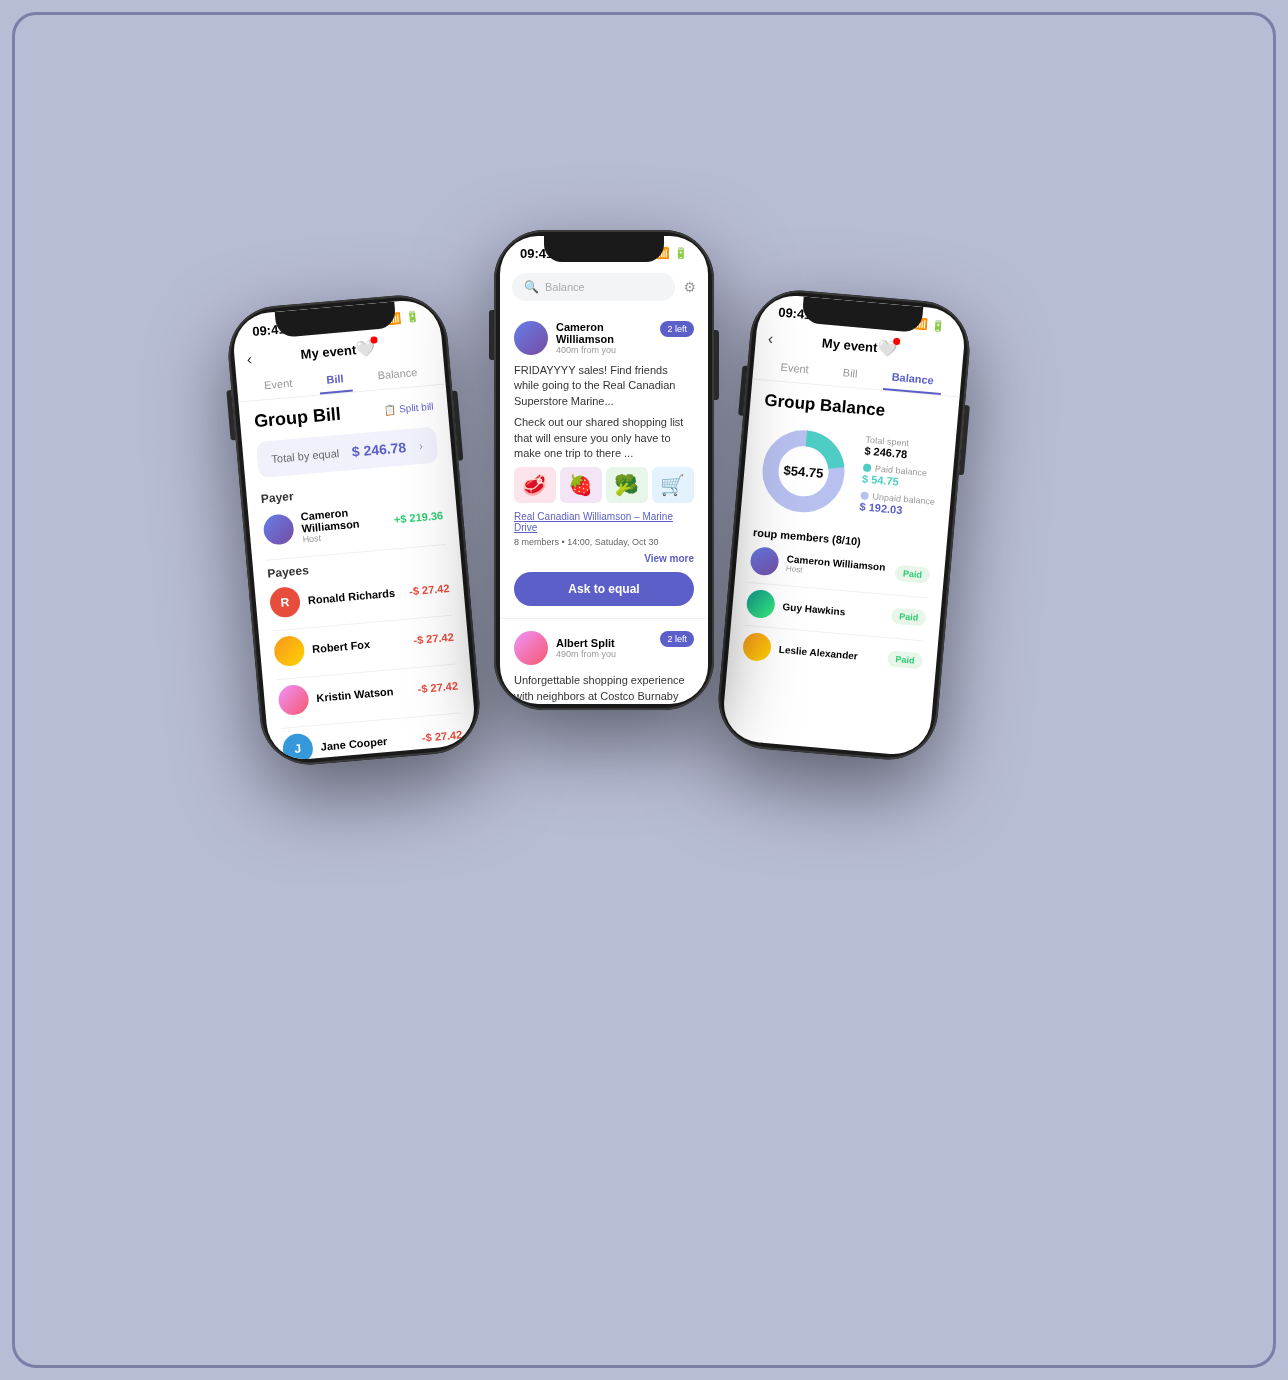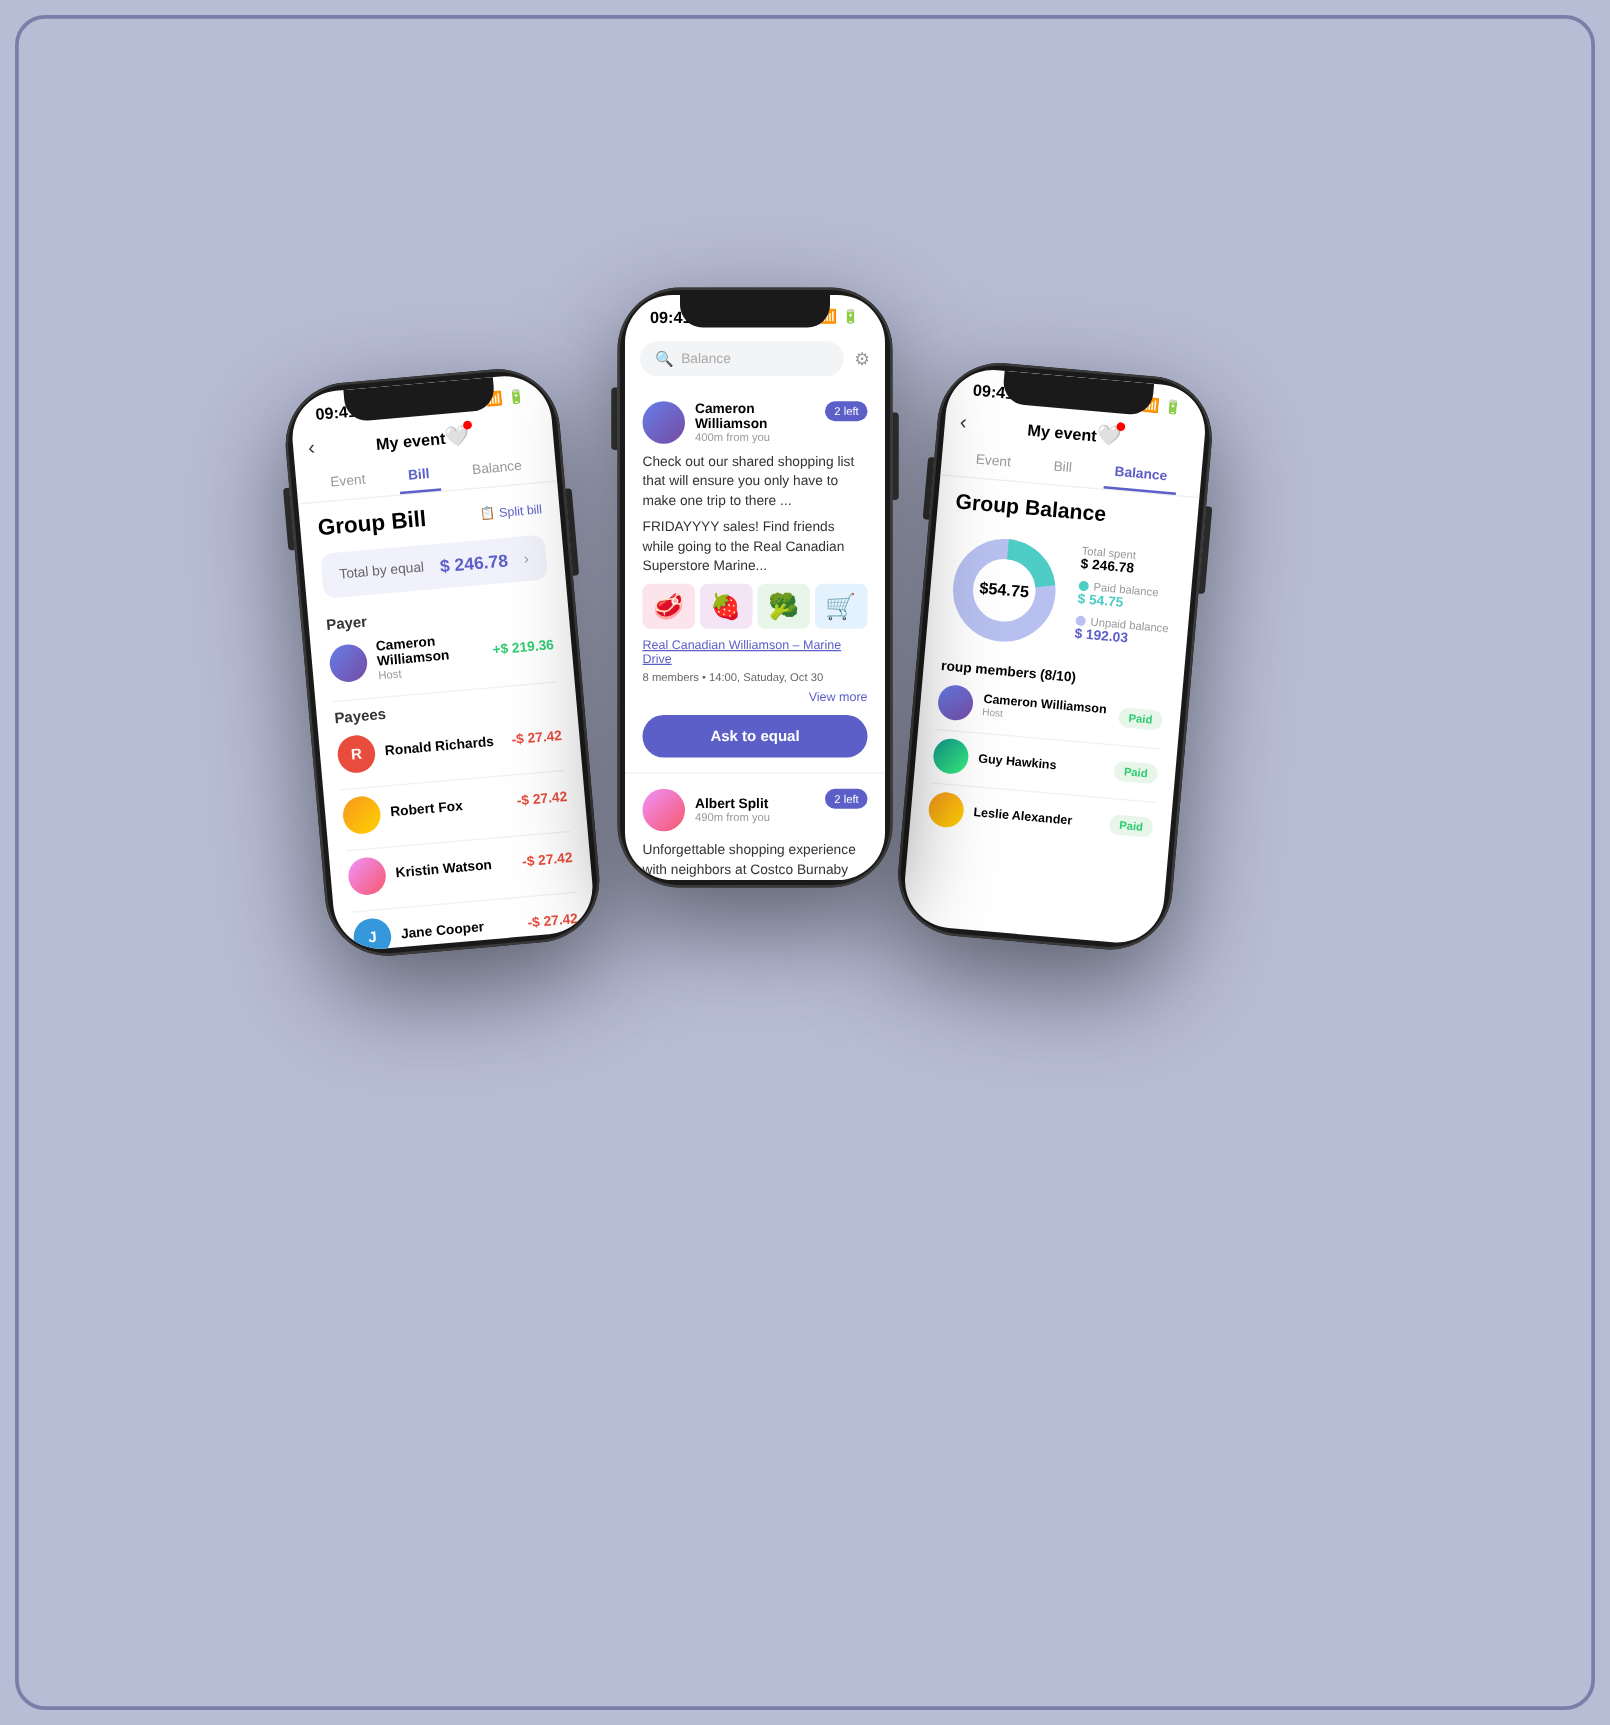--- a/index.html
+++ b/index.html
@@ -305,21 +305,21 @@
 
     .food-emoji { font-size: 20px; display: flex; align-items: center; justify-content: center; height: 100%; }
 
     .event-location {
       font-size: 10px;
       color: #5b5fc7;
       text-decoration: underline;
       margin-bottom: 4px;
     }
     .event-meta { font-size: 9px; color: #666; margin-bottom: 6px; }
-    .view-more { font-size: 10px; color: #5b5fc7; text-align: right; margin-bottom: 8px; cursor: pointer; }
+    .view-more { font-size: 10px; color: #5b5fc7; text-align: right; margin-bottom: 8px; cursor: pointer; font-weight: bold; }
 
     .ask-join-btn {
       width: 100%;
       background: #5b5fc7;
       color: white;
       border: none;
       border-radius: 24px;
       padding: 10px;
       font-size: 12px;
       font-weight: 600;
@@ -546,24 +546,24 @@
             <div class="org-avatar"></div>
             <div>
               <div class="org-name">Cameron Williamson</div>
               <div class="org-distance">400m from you</div>
             </div>
           </div>
           <span class="badge-left">2 left</span>
         </div>
 
         <div class="event-text">
+          FRIDAYYYY sales! Find friends while going to the Real Canadian Superstore Marine...
+        </div>
+        <div class="event-text">
           Check out our shared shopping list that will ensure you only have to make one trip to there ...
-        </div>
-        <div class="event-text">
-          FRIDAYYYY sales! Find friends while going to the Real Canadian Superstore Marine...
         </div>
 
         <div class="event-images">
           <div class="event-img-box meat">
             <div class="food-emoji">🥩</div>
           </div>
           <div class="event-img-box berry">
             <div class="food-emoji">🍓</div>
           </div>
           <div class="event-img-box veggie">

